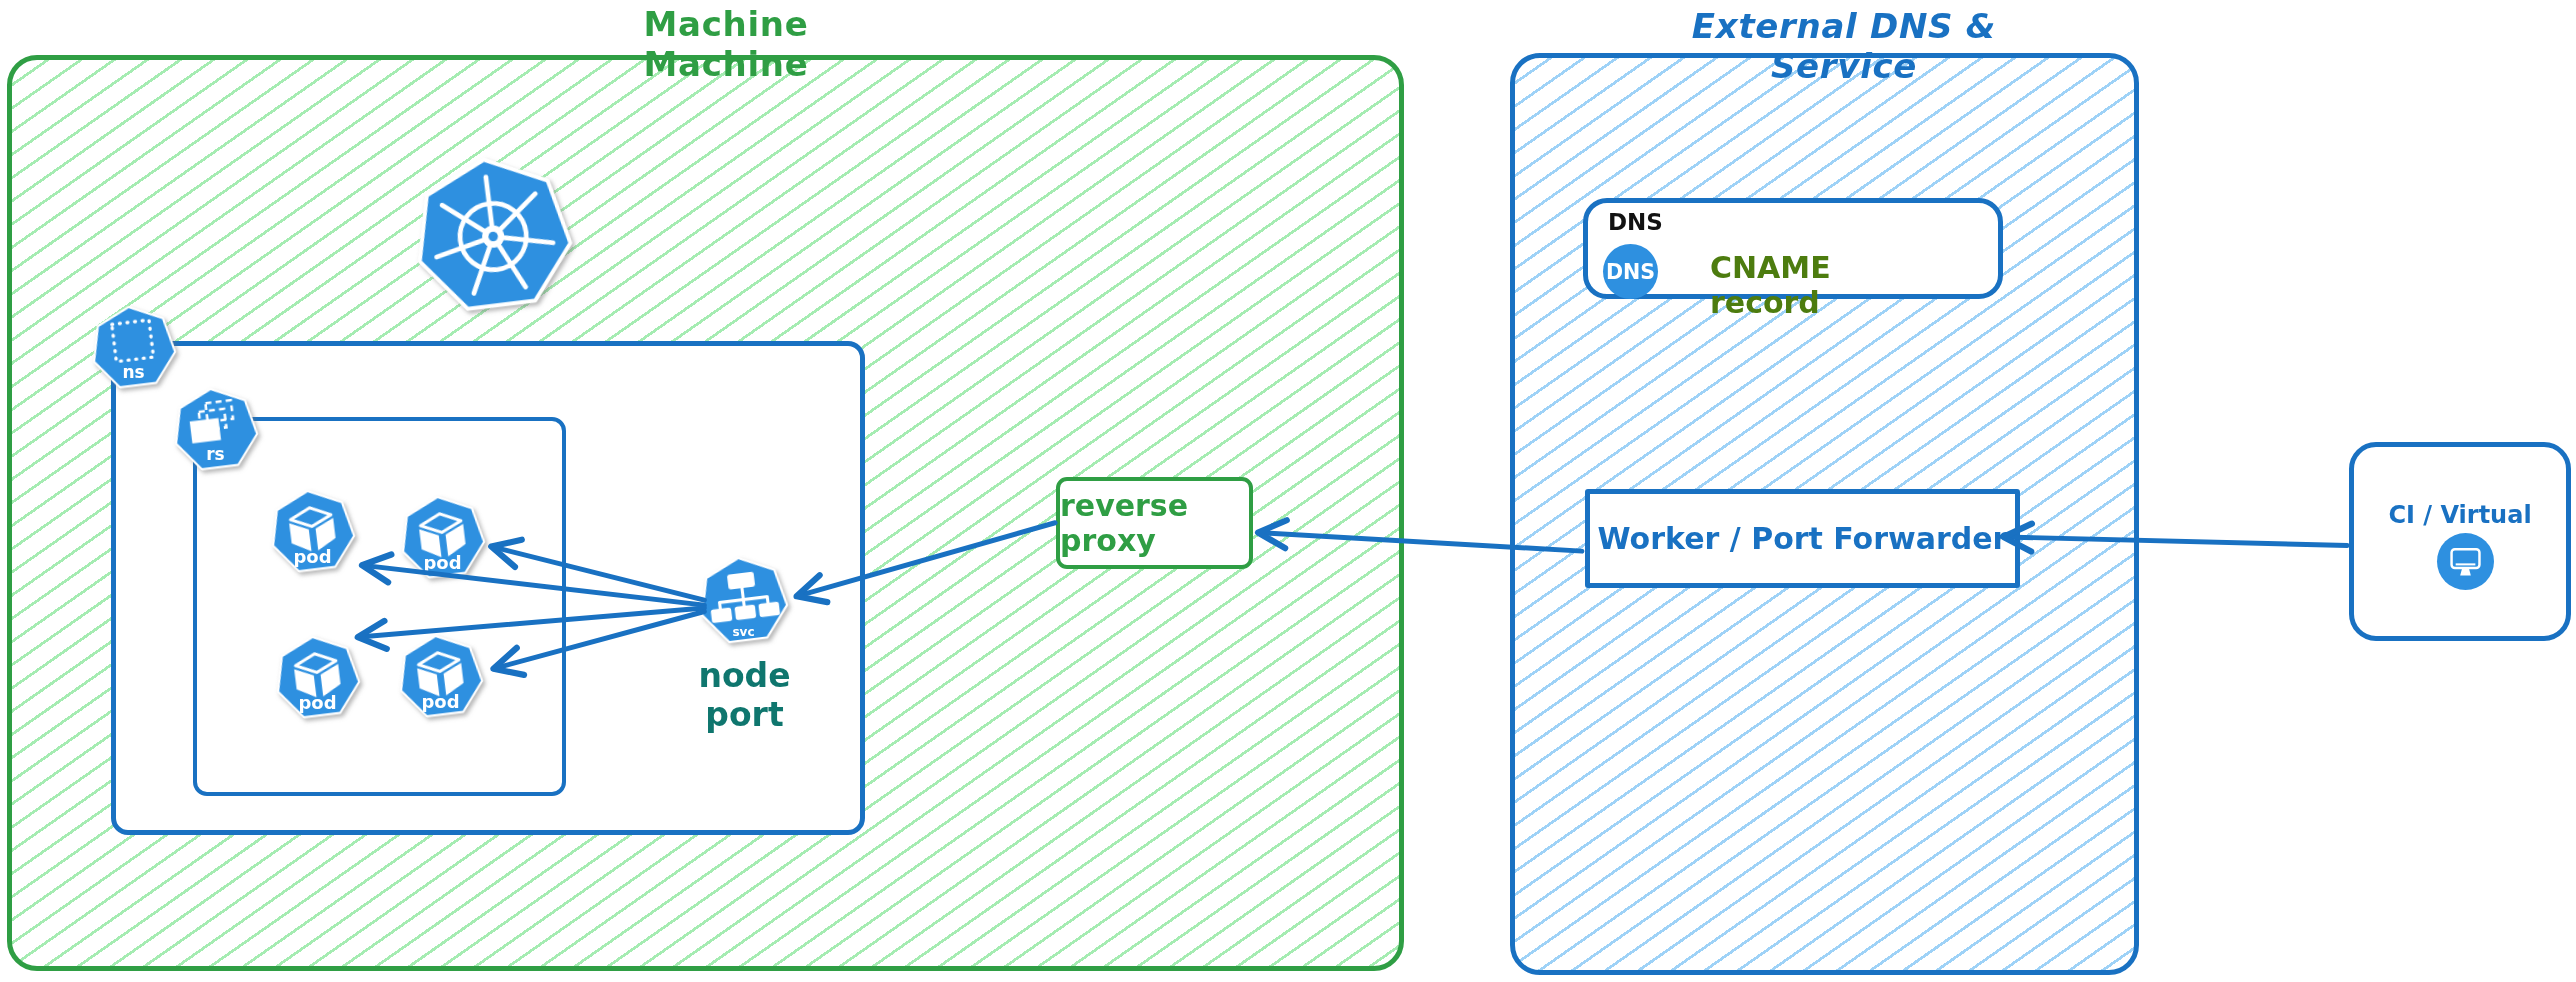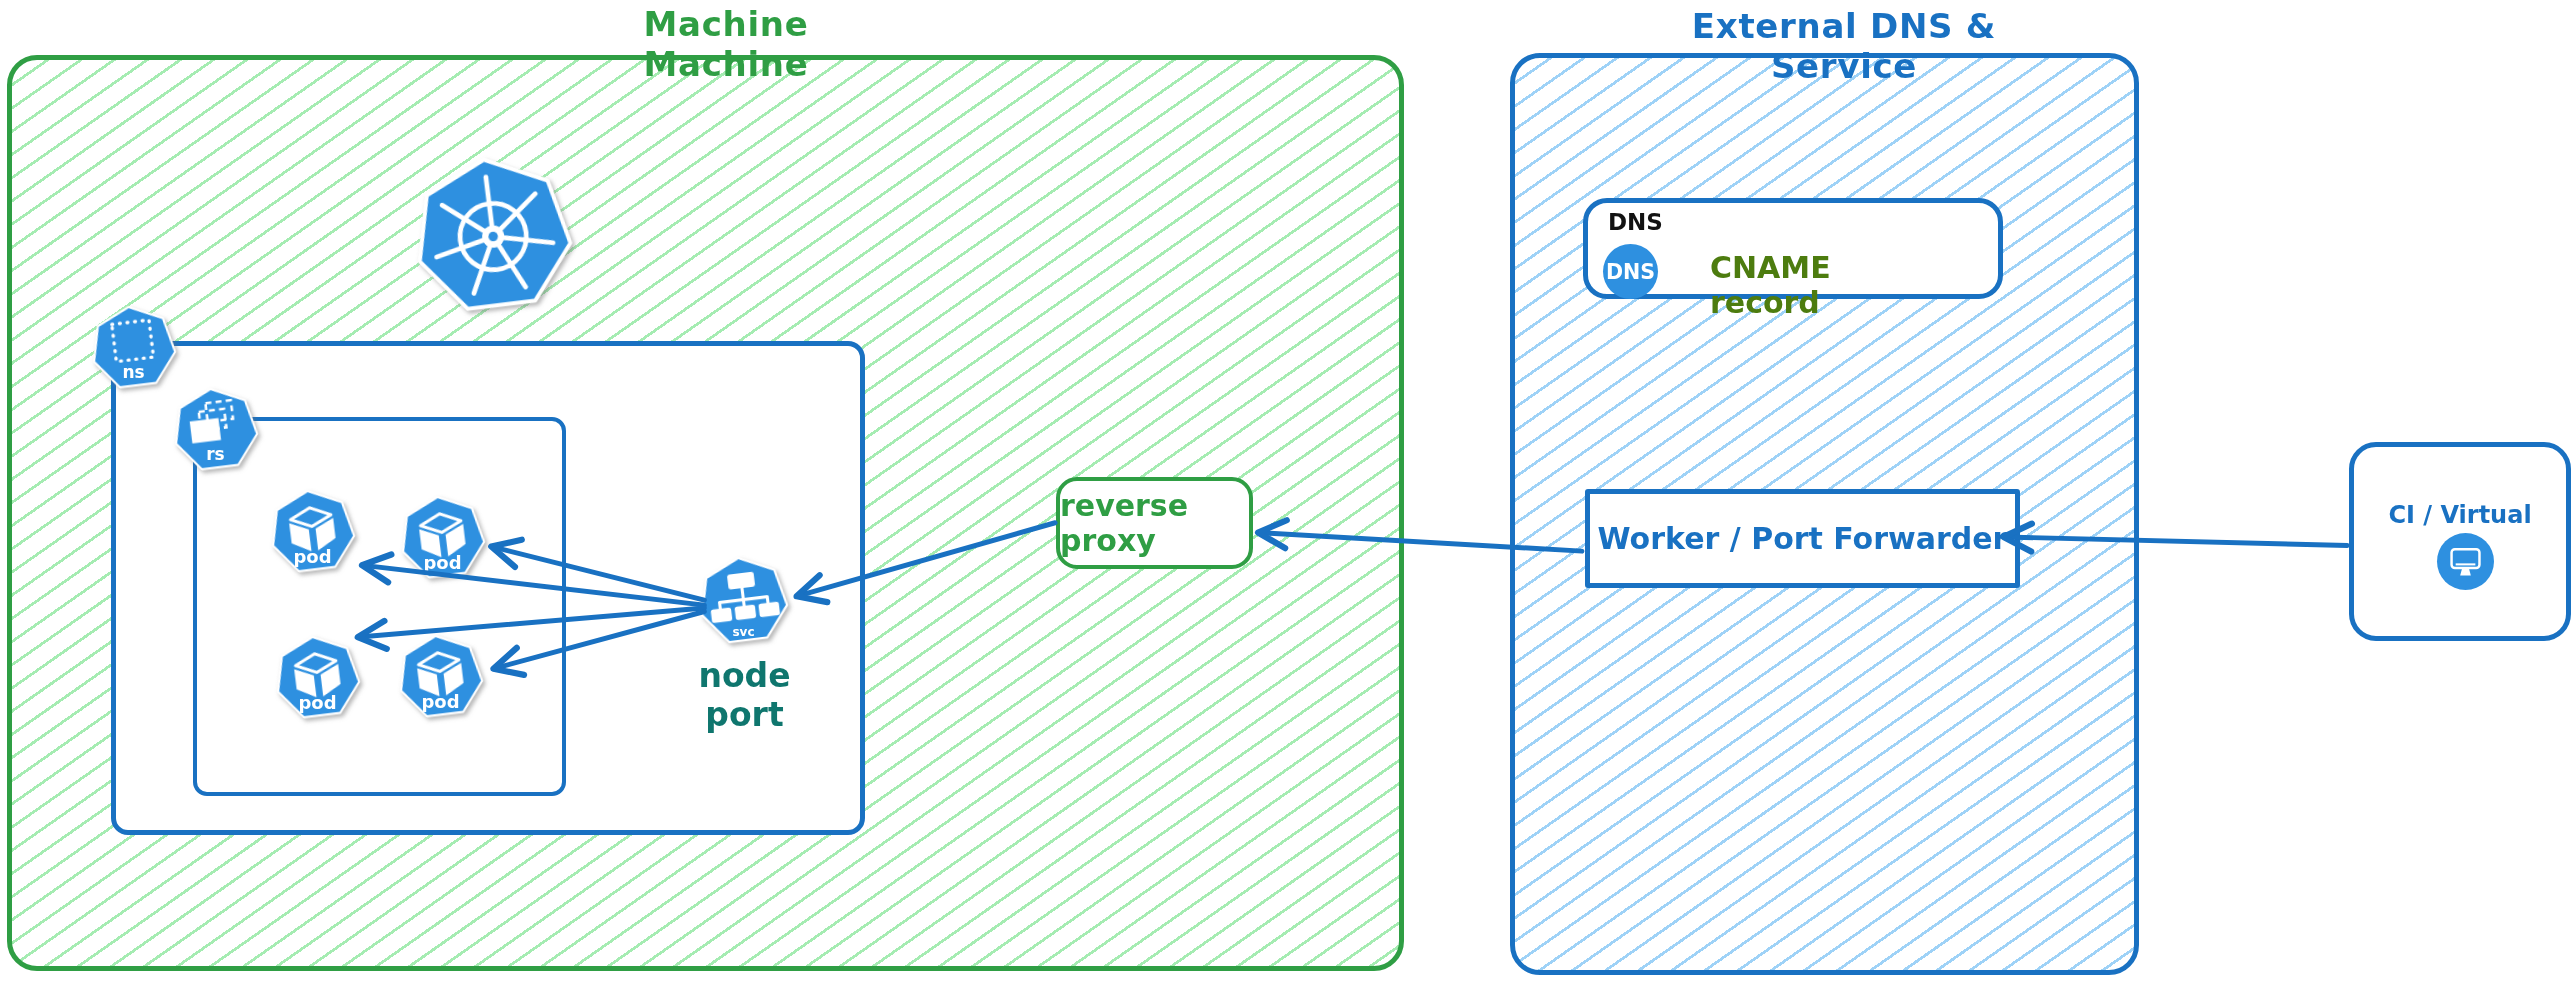--- a/index.html
+++ b/index.html
@@ -12,29 +12,29 @@
   .region{position:absolute;border-radius:30px;box-sizing:border-box;}
   #vm-region{left:7px;top:55px;width:1397px;height:916px;
     border:5px solid #2f9e44;
     background:repeating-linear-gradient(145deg,#a5ecb2 0 2.8px,transparent 2.8px 19px);}
   #ext-region{left:1510px;top:53px;width:629px;height:922px;
     border:5px solid #1971c2;
     background:repeating-linear-gradient(145deg,#9ed2f7 0 2.8px,transparent 2.8px 19px);}
 
   .region-title{position:absolute;text-align:center;font-weight:600;letter-spacing:0.7px;}
   #vm-title{left:577px;top:4.3px;width:298px;font-size:34px;color:#2f9e44;}
-  #ext-title{left:1688px;top:5.7px;width:312px;font-size:34px;color:#1971c2;}
+  #ext-title{left:1688px;top:5.7px;width:312px;font-size:34px;color:#1971c2;font-style:italic;}
 
   
   .white-box{position:absolute;background:#ffffff;box-sizing:border-box;}
   #ns-box{left:111px;top:341px;width:754px;height:494px;border:5px solid #1971c2;border-radius:17px;}
   #rs-box{left:193px;top:417px;width:373px;height:379px;border:4.3px solid #1971c2;border-radius:14px;}
 
   #reverse-proxy-box{left:1056px;top:477px;width:197px;height:92px;border:4.3px solid #2f9e44;
-    border-radius:21px;display:flex;align-items:center;justify-content:flex-start;}
+    border-radius:11px;display:flex;align-items:center;justify-content:flex-start;}
   #reverse-proxy-box .lbl{color:#2f9e44;font-size:30px;font-weight:600;}
 
   #dns-box{left:1583px;top:198px;width:420px;height:101px;border:5px solid #1971c2;border-radius:24px;}
   #dns-frame-label{left:1608px;top:209px;font-size:23px;font-weight:700;color:#121212;}
   #dns-badge{left:1603px;top:244px;width:55px;height:55px;border-radius:50%;background:#2e90e0;
     display:flex;align-items:center;justify-content:center;color:#fff;font-size:20.6px;font-weight:600;}
   #cname-label{left:1710px;top:250px;width:213px;font-size:30px;font-weight:600;color:#4d7c0f;}
 
   #worker-box{left:1585px;top:489px;width:435px;height:99px;border:5px solid #1971c2;
     border-radius:3px;display:flex;align-items:center;justify-content:center;}

